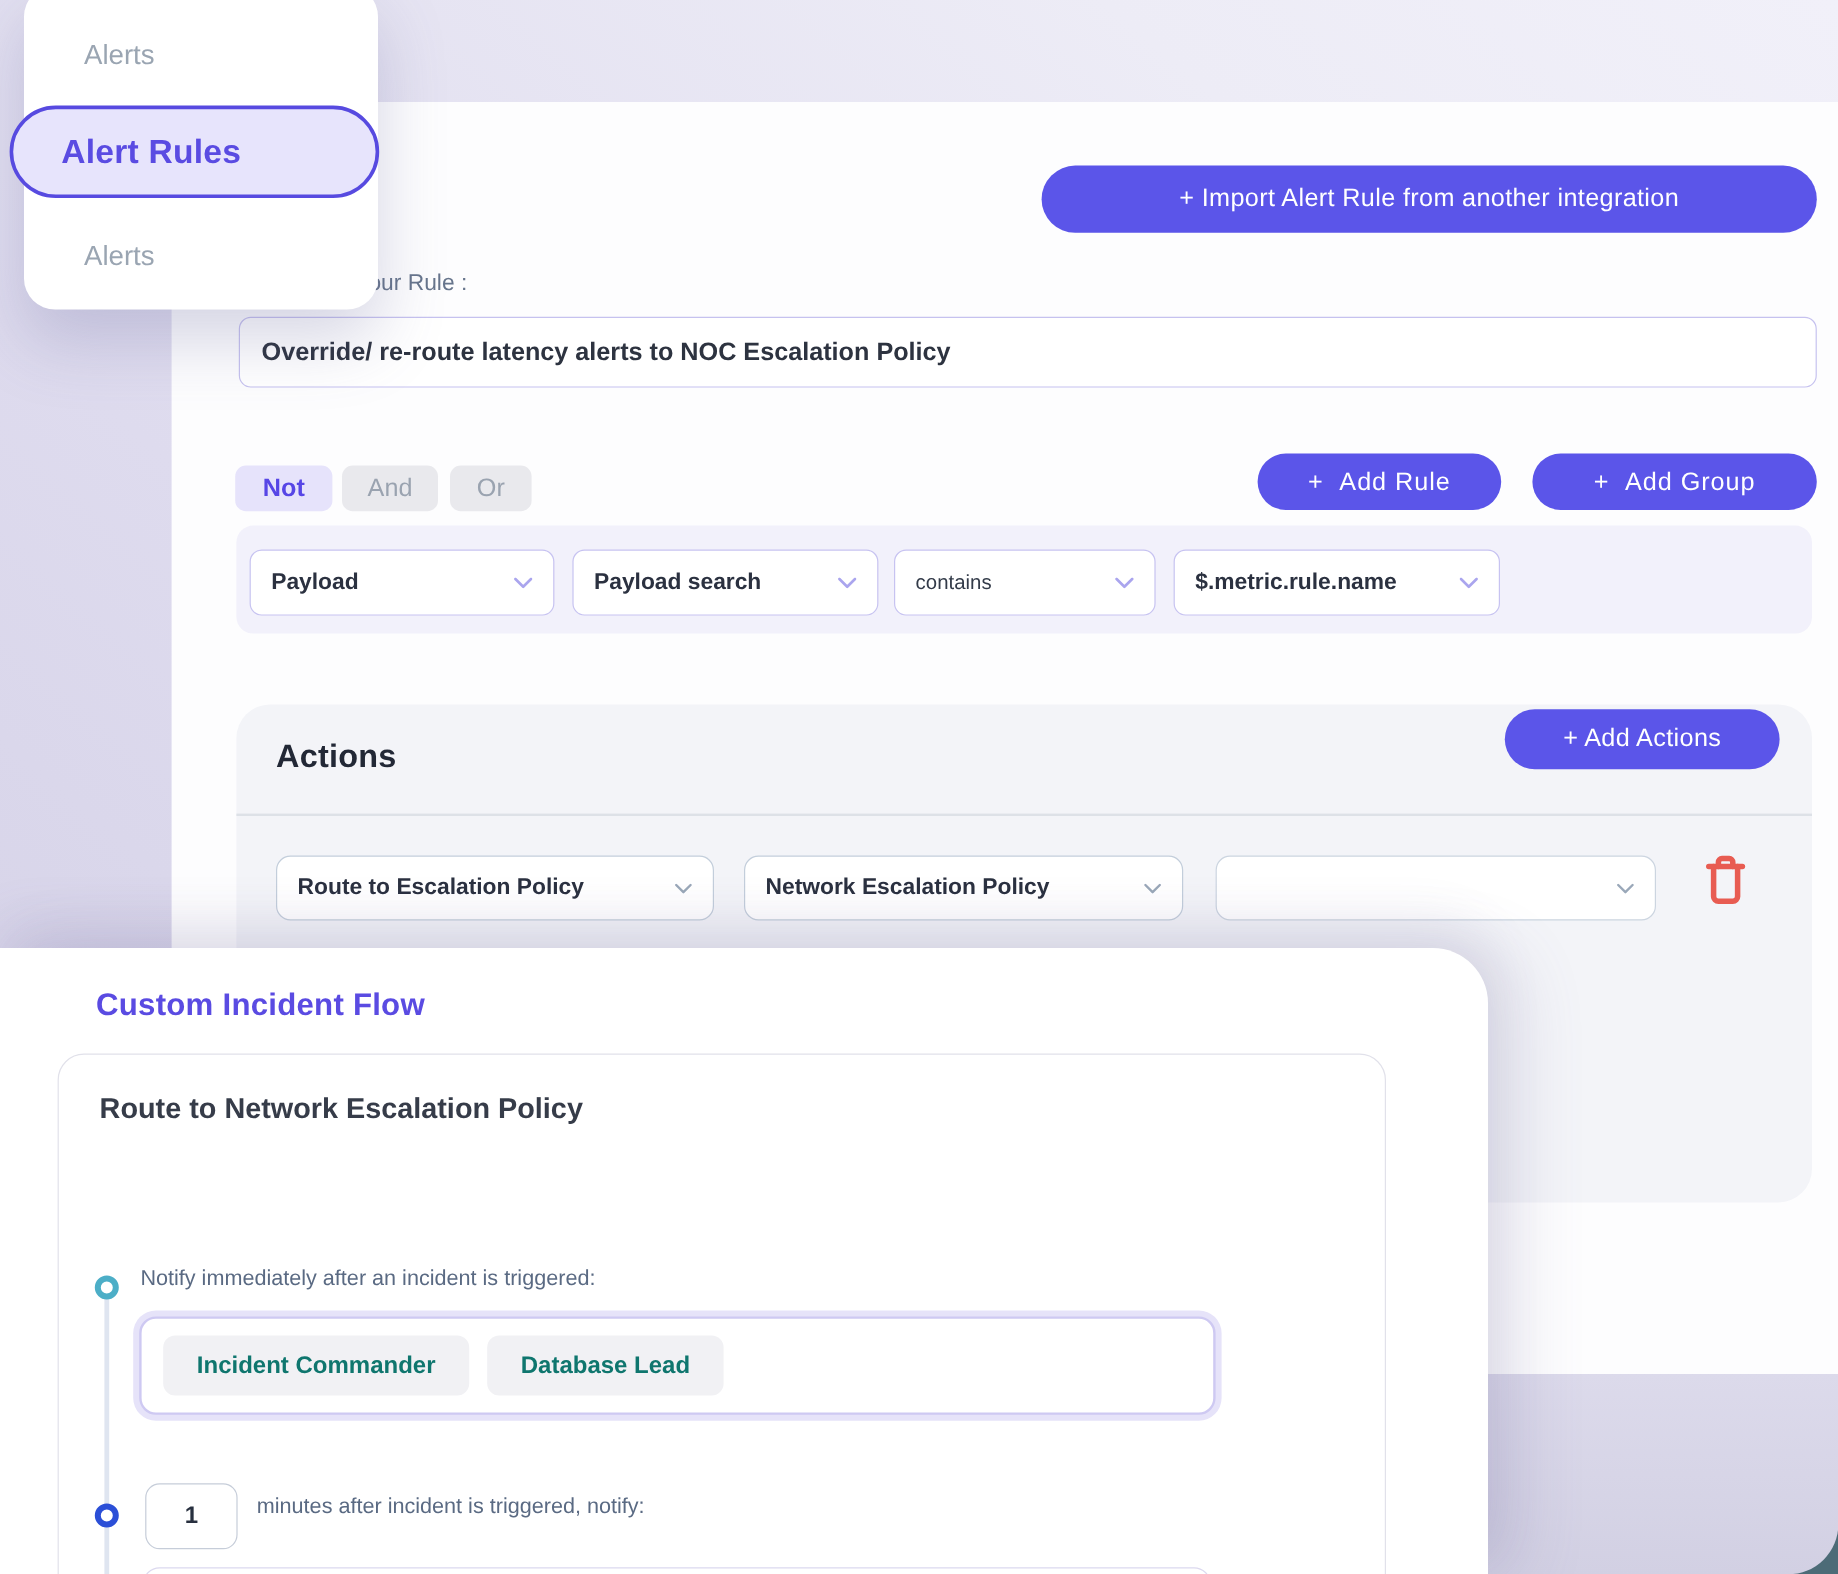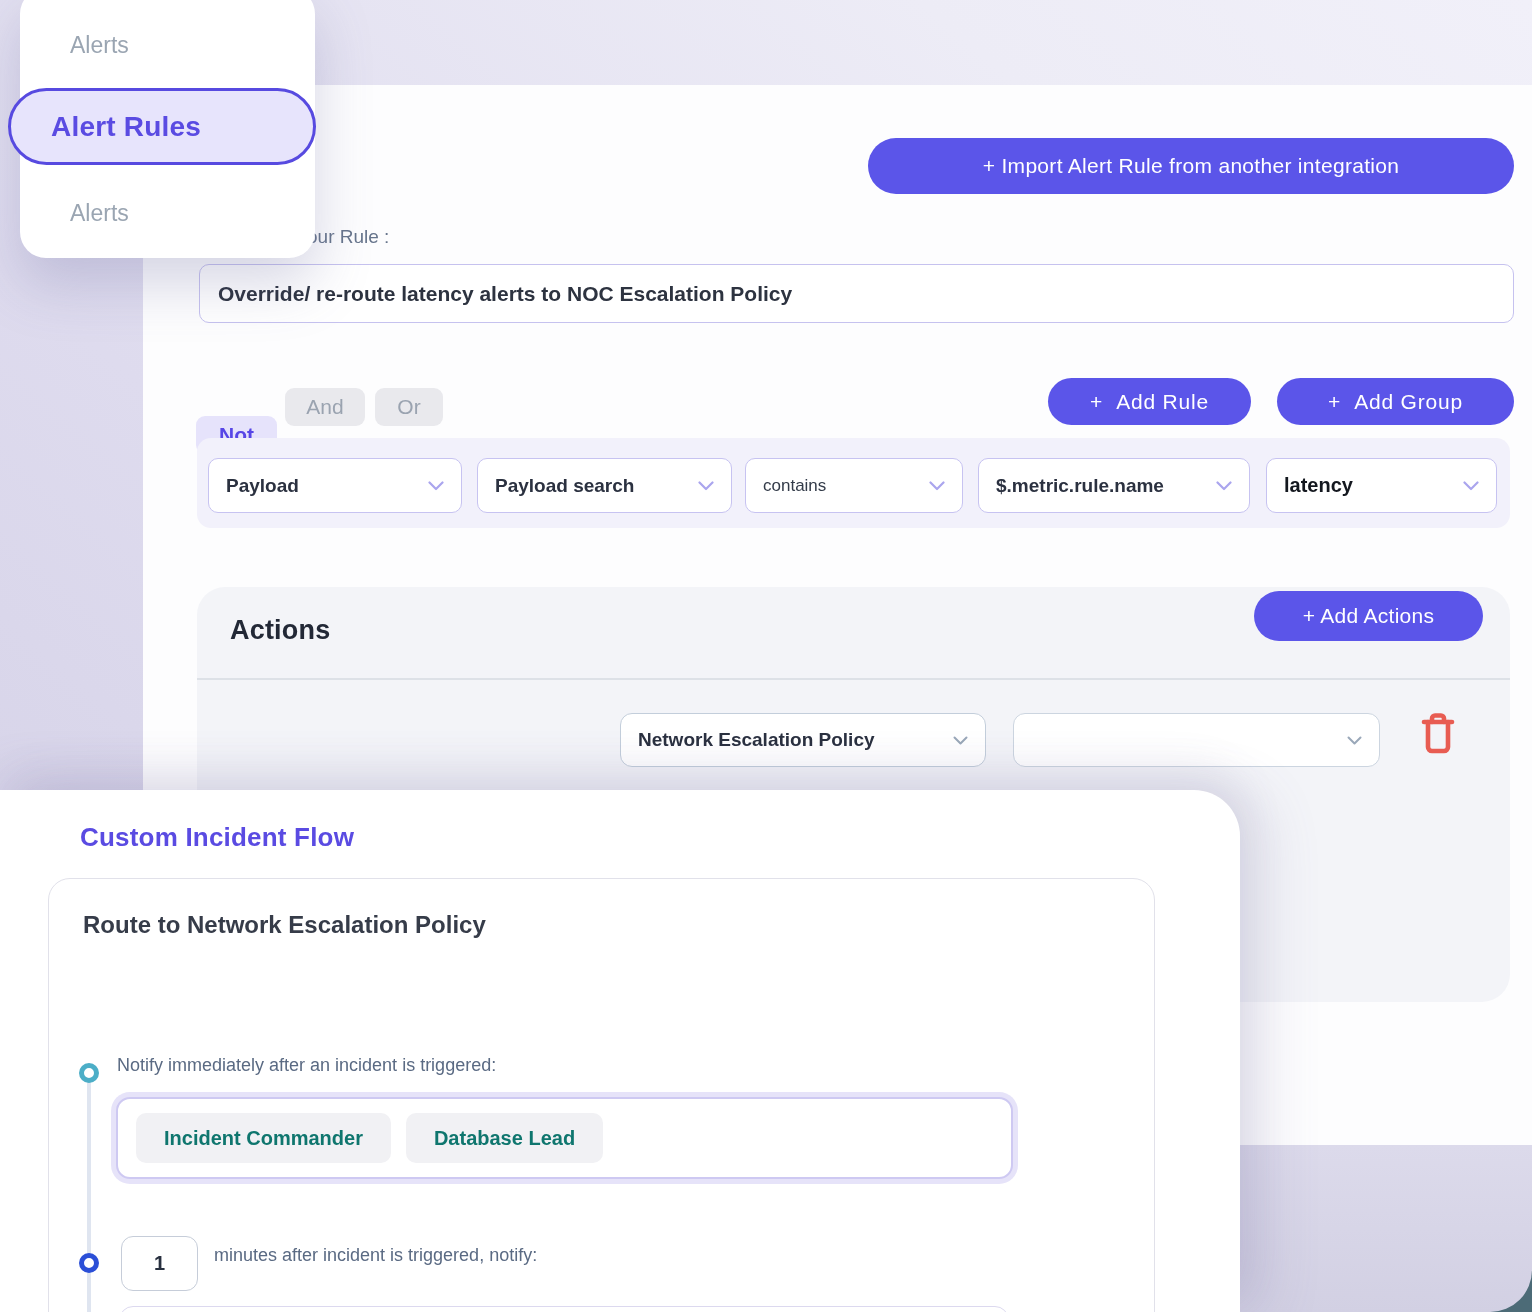--- a/index.html
+++ b/index.html
@@ -84,21 +84,21 @@
     background:#fff; border:1.6px solid #c6c2ef; border-radius:10px;
     font-family:"Liberation Sans","DejaVu Sans",sans-serif;
     font-size:21px; font-weight:700; color:#2d3340; padding:0 18px; outline:none;
   }
 
   .op-row { position:absolute; top:388px; z-index:5; }
   .op {
     position:absolute; top:0; height:38px; border-radius:9px; font-size:21px;
     display:flex; align-items:center; justify-content:center; cursor:pointer;
   }
-  .op.active { background:#e6e3fb; color:#5746e6; font-weight:600;margin-top:28px; }
+  .op.active { background:#e6e3fb; color:#5746e6; font-weight:600; }
   .op.idle { background:#e9e9ed; color:#9aa3b0; font-weight:500; }
 
   .btn-add { 
     position:absolute; top:378px; height:47px; z-index:5; background:#5b55e9; border-radius:24px;
     color:#fff; font-size:21px; font-weight:500; display:flex; align-items:center; justify-content:center;
     gap:13px; letter-spacing:.8px; cursor:pointer;
   }
 
   .cond-strip {
     position:absolute; left:197px; top:438px; width:1313px; height:90px; z-index:5;
@@ -151,20 +151,28 @@
 
   <div class="main-panel"></div>
   <div class="dark-corner"></div>
   <div class="lavender-block"></div>
 
   <div class="actions-card">
     <div class="actions-title">Actions</div>
     <button class="btn-add-actions" style="border:none;cursor:pointer;">+ Add Actions</button>
     <div class="actions-divider"></div>
 
+    <div class="dd gray action-row-dd" style="left:33px; width:365px;">
+      <span class="val">Route to Escalation Policy</span>
+      <span class="chev">
+        <svg width="15" height="9" viewBox="0 0 15 9">
+            <path d="M1.5 1.5l6 6 6-6" fill="none" stroke="currentColor" stroke-width="2" stroke-linecap="round" stroke-linejoin="round"></path>
+          </svg>
+      </span>
+    </div>
     <div class="dd gray action-row-dd" style="left:423px; width:366px;">
       <span class="val" style="font-weight:700;">Network Escalation Policy</span>
       <span class="chev">
         <svg width="15" height="9" viewBox="0 0 15 9">
             <path d="M1.5 1.5l6 6 6-6" fill="none" stroke="currentColor" stroke-width="2" stroke-linecap="round" stroke-linejoin="round"></path>
           </svg>
       </span>
     </div>
     <div class="dd gray action-row-dd" style="left:816px; width:367px; border-color:#ccd5e0;">
       <span class="val"></span>
@@ -241,28 +249,20 @@
       </span>
     </div>
     <div class="dd cond-dd" style="left:781px; width:272px;">
       <span class="val">$.metric.rule.name</span>
       <span class="chev">
         <svg width="16" height="10" viewBox="0 0 16 10">
             <path d="M1.5 1.5l6.5 6.5 6.5-6.5" fill="none" stroke="currentColor" stroke-width="2.2" stroke-linecap="round" stroke-linejoin="round"></path>
           </svg>
       </span>
     </div>
-    <div class="dd cond-dd" style="left:1069px; width:231px;">
-      <span class="val bolder">latency</span>
-      <span class="chev">
-        <svg width="16" height="10" viewBox="0 0 16 10">
-            <path d="M1.5 1.5l6.5 6.5 6.5-6.5" fill="none" stroke="currentColor" stroke-width="2.2" stroke-linecap="round" stroke-linejoin="round"></path>
-          </svg>
-      </span>
-    </div>
   </div>
 
   <div class="flow-panel">
     <div class="flow-title">Custom Incident Flow</div>
 
     <div class="flow-card">
       <div class="flow-card-title">Route to Network Escalation Policy</div>
 
       <div class="tl-line"></div>
       <div class="tl-dot teal"></div>

